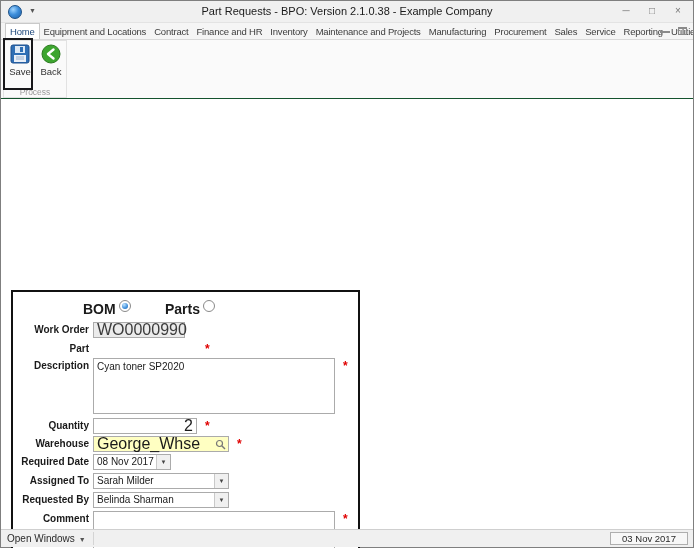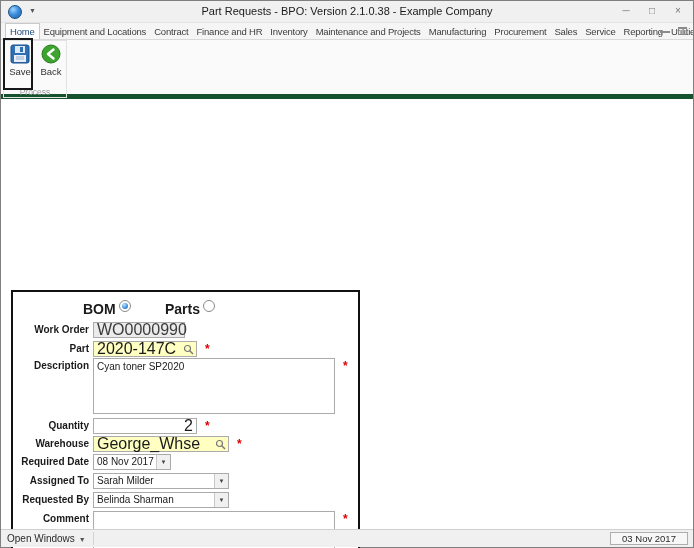--- a/index.html
+++ b/index.html
@@ -26,21 +26,21 @@
   .tab { font-size:9.5px; color:#3d3d3d; padding:2px 4px 2px 4px; white-space:nowrap; letter-spacing:-0.2px; }
   .tab.active { background:#ffffff; border:1px solid #c9c9c9; border-bottom:none; color:#1f497d; }
   .tab-icons { position:absolute; right:4px; top:3px; display:flex; gap:6px; }
   .mini-icon { width:12px; height:11px; position:relative; }
   .mini-bar { position:absolute; left:1px; right:1px; top:5px; height:2px; background:#8a8a8a; }
   .mini-win { position:absolute; left:1px; top:1px; width:9px; height:8px; border:1px solid #8a8a8a; }
   .mini-win::before { content:""; position:absolute; left:-1px; right:-1px; top:-1px; height:2px; background:#8a8a8a; }
 
   
   .ribbon { position:absolute; top:39px; left:0; right:0; height:59px; background:#fafafa;
-            border-bottom:5px solid #14532d; }
+            border-bottom:1px solid #14532d; }
   .group-box { position:absolute; left:2px; top:0; width:64px; height:58px; border:1px solid #e2e2e2; }
   .group-label { position:absolute; left:2px; top:47px; width:64px; text-align:center; font-size:8.5px; color:#9a9a9a; }
   .save-highlight { position:absolute; left:2px; top:-2px; width:30px; height:52px;
                     border:2px solid #17171a; z-index:5; pointer-events:none; }
   .rbtn { position:absolute; top:3px; width:28px; height:42px; text-align:center; cursor:default; }
   .rbtn .rlabel { display:block; margin-top:1px; font-size:9.5px; color:#333; }
   .rbtn svg { display:block; margin:0 auto; }
 
   
   .main { position:absolute; top:99px; left:0; right:0; bottom:18px; background:#ffffff; }
@@ -154,27 +154,20 @@
         <span class="radio" style="left:190px;"></span>
       </div>
 
       <div class="row" style="top:30px;">
         <span class="flabel">Work Order</span>
         <span class="tb disabled" style="width:92px;">WO0000990</span>
       </div>
 
       <div class="row" style="top:49px;">
         <span class="flabel">Part</span>
-        <span class="tb req" style="width:104px;">
-          <span>2020-147C</span>
-          <svg class="lookup" viewBox="0 0 11 11">
-            <circle cx="4.5" cy="4.5" r="3" fill="none" stroke="#777" stroke-width="1.2"></circle>
-            <line x1="7" y1="7" x2="10" y2="10" stroke="#777" stroke-width="1.4"></line>
-          </svg>
-        </span>
         <span class="ast" style="left:192px;">*</span>
       </div>
 
       <div class="row" style="top:66px; height:56px;">
         <span class="flabel">Description</span>
         <span class="ta" style="top:0; height:56px;">Cyan toner SP2020</span>
         <span class="ast" style="left:330px;">*</span>
       </div>
 
       <div class="row" style="top:126px;">

